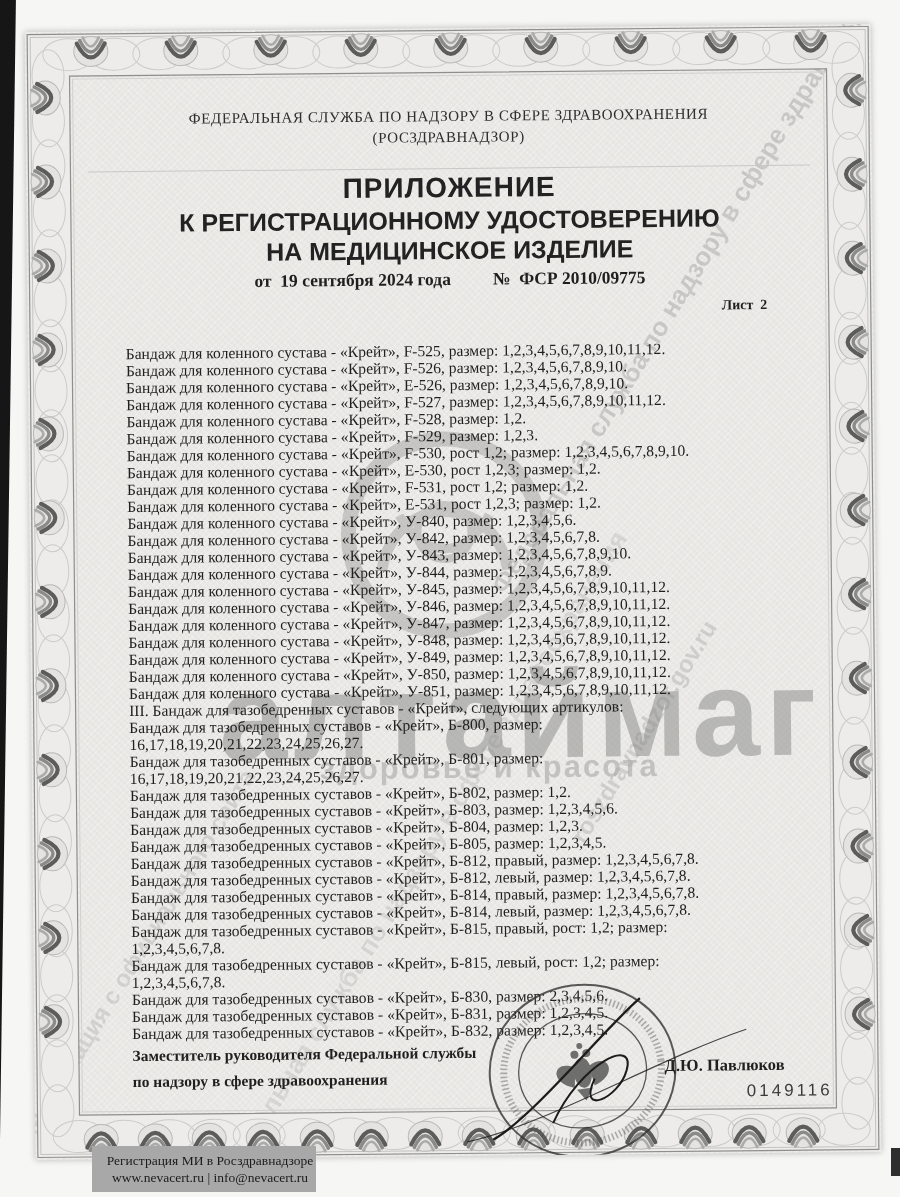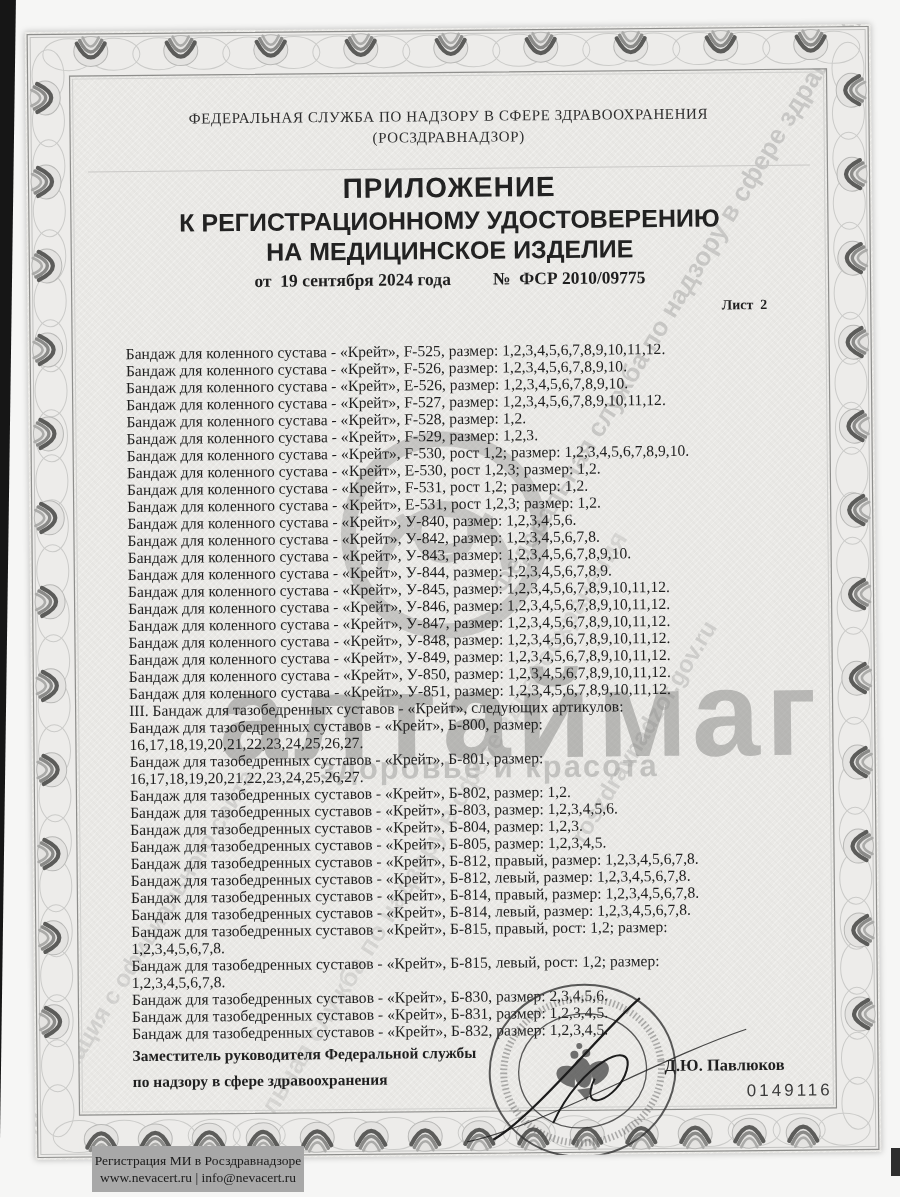--- a/index.html
+++ b/index.html
@@ -48,21 +48,21 @@
   .sig{position:absolute;left:98px;font-weight:bold;font-size:15.5px;}
   .sig1{top:1016px;}
   .sig2{top:1042px;}
   .sig-name{position:absolute;left:630px;top:1030px;font-weight:bold;font-size:16.5px;white-space:nowrap;}
   .serial{position:absolute;left:712px;top:1056px;font-family:Liberation Sans, sans-serif;font-size:17px;letter-spacing:3px;color:#3a3a3a;}
   .stamp-svg{position:absolute;left:420px;top:940px;z-index:4;pointer-events:none;}
   
   .footer-box{
     position:absolute;left:92px;top:1146px;width:212px;height:46px;background:#a8a8a8;
     z-index:5;display:flex;flex-direction:column;justify-content:center;align-items:center;
-    color:#1b1b1b;font-size:13.5px;line-height:17px;
+    color:#1b1b1b;font-size:13.5px;line-height:17px;padding-left:12px;
   }
 </style>
 </head>
 <body>
 
 <div class="scan-bar-left"></div>
 
 <div class="page">
 
   <div class="wm-layer">

